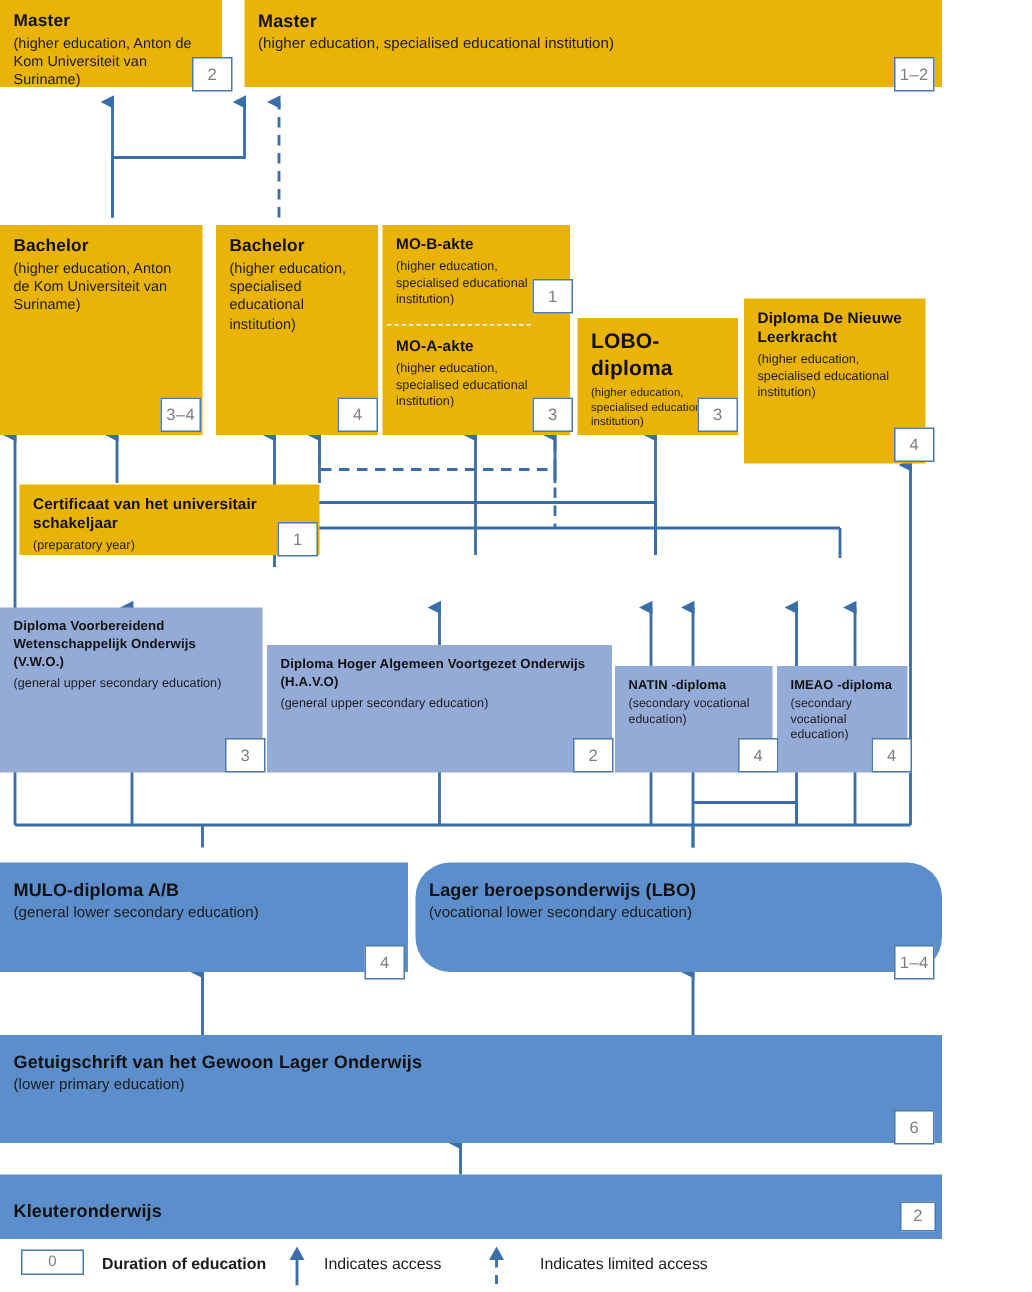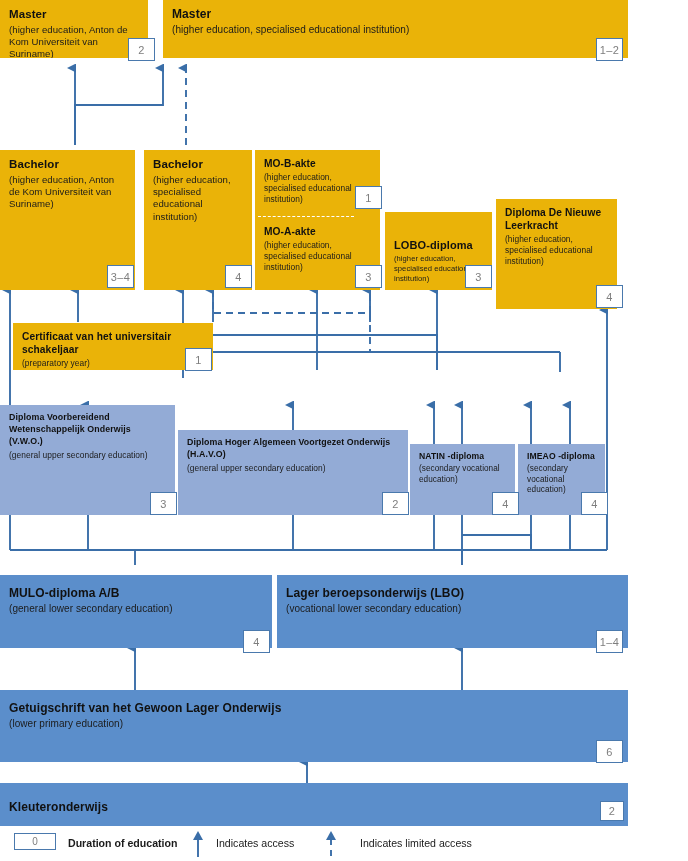--- a/index.html
+++ b/index.html
@@ -220,21 +220,21 @@
 
   <div class="node tone-light small" style="left:255px; top:218px; width:125px; height:72px;">
     <span class="title">MO-A-akte</span>
     <span class="sub">(higher education, specialised educational institution)</span>
   </div>
   <div class="badge" style="left:355px; top:265px;">
       <span>3</span>
     </div>
 
   <div class="node tone-light tiny" style="left:385px; top:212px; width:107px; height:78px;">
-    <span class="title" style="font-size:11px;margin-top:19px;">LOBO-diploma</span>
+    <span class="title" style="font-size:14px;">LOBO-diploma</span>
     <span class="sub">(higher education, specialised educational institution)</span>
   </div>
   <div class="badge" style="left:465px; top:265px;">
       <span>3</span>
     </div>
 
   <div class="node tone-light small" style="left:496px; top:199px; width:121px; height:110px;">
     <span class="title">Diploma De Nieuwe Leerkracht</span>
     <span class="sub">(higher education, specialised educational institution)</span>
   </div>
@@ -283,21 +283,21 @@
     </div>
 
   <div class="node tone-strong wide" style="left:0px; top:575px; width:272px; height:73px; padding-top:11px;">
     <span class="title">MULO-diploma A/B</span>
     <span class="sub">(general lower secondary education)</span>
   </div>
   <div class="badge" style="left:243px; top:630px;">
       <span>4</span>
     </div>
 
-  <div class="node tone-strong wide" style="left:277px; top:575px; width:351px; height:73px; padding-top:11px;">
+  <div class="node tone-strong wide" style="left:277px; top:575px; width:351px; height:73px; padding-top:11px;border-radius:23px;">
     <span class="title">Lager beroepsonderwijs (LBO)</span>
     <span class="sub">(vocational lower secondary education)</span>
   </div>
   <div class="badge" style="left:596px; top:630px;">
       <span>1–4</span>
     </div>
 
   <div class="node tone-strong wide" style="left:0px; top:690px; width:628px; height:72px; padding-top:11px;">
     <span class="title">Getuigschrift van het Gewoon Lager Onderwijs</span>
     <span class="sub">(lower primary education)</span>

